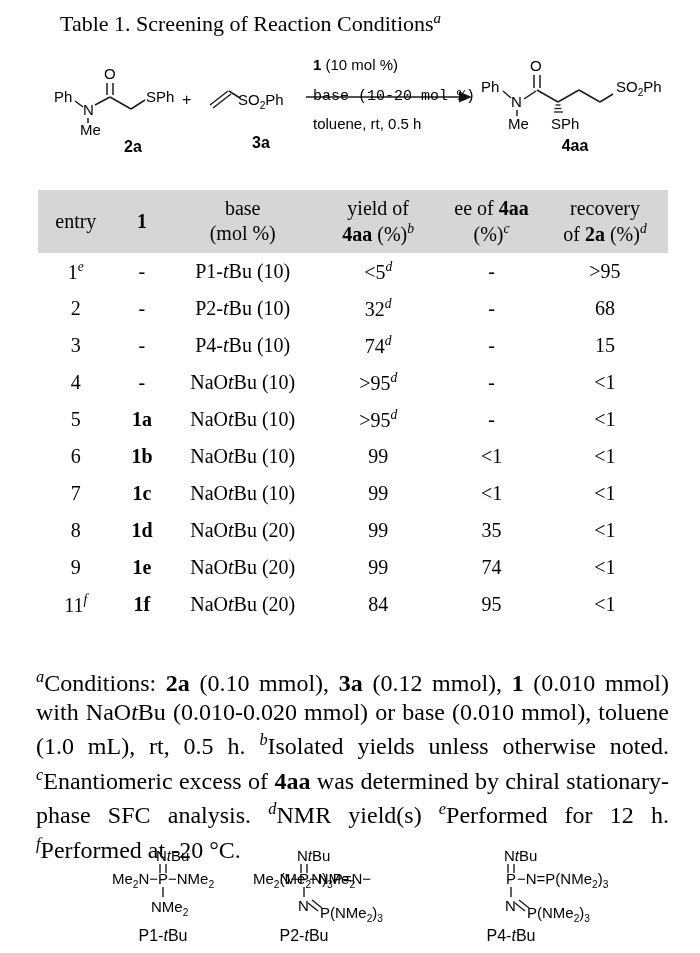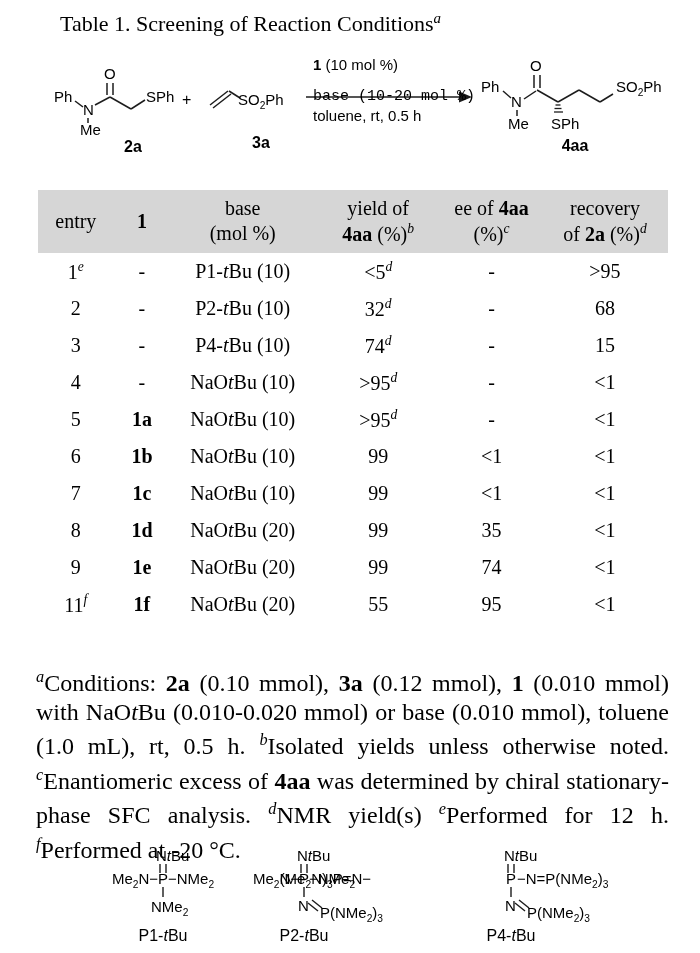--- a/index.html
+++ b/index.html
@@ -98,21 +98,21 @@
   <span class="lbl" style="left:146px; top:33px;">SPh</span>
   <span class="lbl cmp" style="left:133px; top:83px;"><b>2a</b></span>
 
   <span class="lbl" style="left:182px; top:36px; font-size:16px;">+</span>
 
   <span class="lbl" style="left:238px; top:36px;">SO<sub>2</sub>Ph</span>
   <span class="lbl cmp" style="left:261px; top:79px;"><b>3a</b></span>
 
   <span class="lbl" style="left:313px; top:1px;"><b>1</b> (10 mol %)</span>
   <span class="lbl" style="left:313px; top:33px;font-family:Liberation Mono, monospace;">base (10-20 mol %)</span>
-  <span class="lbl" style="left:313px; top:52px;">toluene, rt, 0.5 h</span>
+  <span class="lbl" style="left:313px; top:60px;">toluene, rt, 0.5 h</span>
 
   <span class="lbl" style="left:481px; top:23px;">Ph</span>
   <span class="lbl" style="left:511px; top:38px;">N</span>
   <span class="lbl" style="left:508px; top:60px;">Me</span>
   <span class="lbl" style="left:530px; top:2px;">O</span>
   <span class="lbl" style="left:551px; top:60px;">SPh</span>
   <span class="lbl" style="left:616px; top:23px;">SO<sub>2</sub>Ph</span>
   <span class="lbl cmp" style="left:575px; top:82px;"><b>4aa</b></span>
 </div>
 
@@ -206,21 +206,21 @@
           <td><b>1e</b></td>
           <td>NaO<i>t</i>Bu (20)</td>
           <td>99</td>
           <td>74</td>
           <td>&lt;1</td>
         </tr>
         <tr>
           <td>11<sup>f</sup></td>
           <td><b>1f</b></td>
           <td>NaO<i>t</i>Bu (20)</td>
-          <td>55</td>
+          <td>84</td>
           <td>95</td>
           <td>&lt;1</td>
         </tr>
       </tbody>
   </table>
 </div>
 
 <div class="footnotes"><sup>a</sup>Conditions: <b>2a</b> (0.10 mmol), <b>3a</b> (0.12 mmol), <b>1</b> (0.010 mmol) with NaO<i>t</i>Bu (0.010-0.020 mmol) or base (0.010 mmol), toluene (1.0 mL), rt, 0.5 h. <sup>b</sup>Isolated yields unless otherwise noted. <sup>c</sup>Enantiomeric excess of <b>4aa</b> was determined by chiral stationary-phase SFC analysis. <sup>d</sup>NMR yield(s) <sup>e</sup>Performed for 12 h. <sup>f</sup>Performed at -20 °C.</div>
 
 <div class="catalysts">

